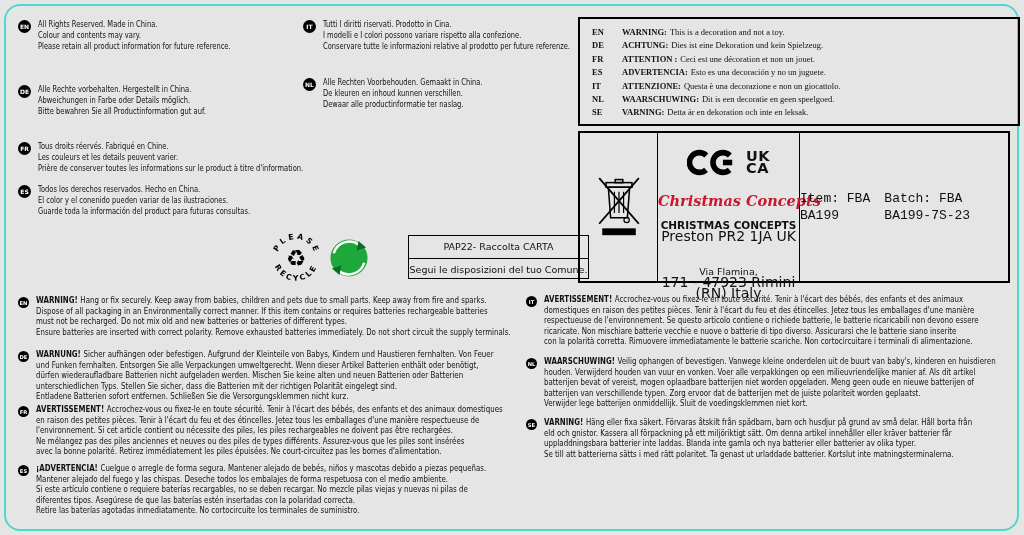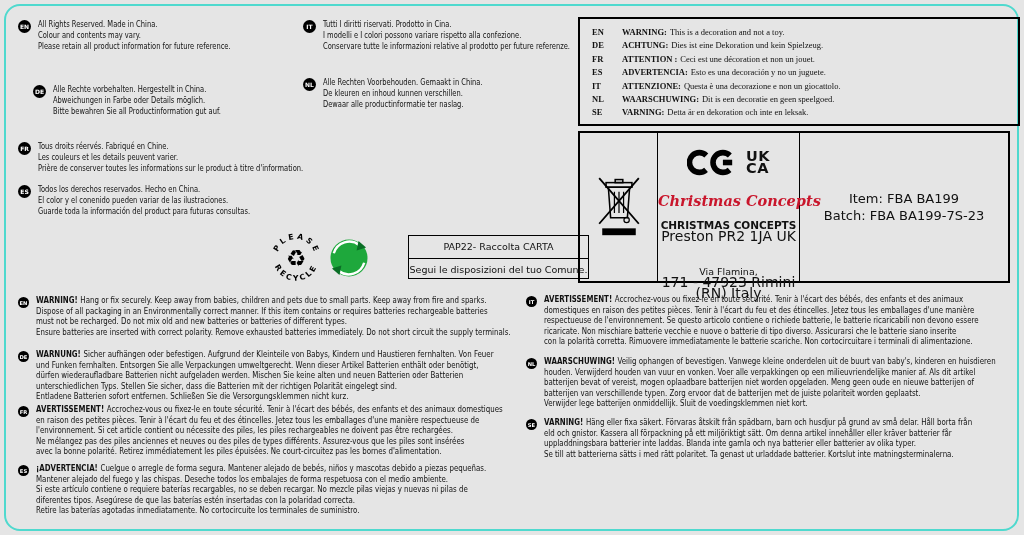--- a/index.html
+++ b/index.html
@@ -33,21 +33,21 @@
   .decor-row { font-size:8.5px; line-height:13.4px; white-space:nowrap; }
   .decor-code { display:inline-block; width:30px; font-weight:bold; }
   .decor-label { font-weight:bold; margin-right:3px; }
   
   .comp-box {
     position:absolute; left:578px; top:131px; width:432px; height:152px;
     border:2px solid #000; box-sizing:border-box; display:flex;
   }
   .comp-col1 { width:77px; border-right:1.5px solid #000; display:flex; align-items:center; justify-content:center; }
   .comp-col2 { width:142px; border-right:1.5px solid #000; text-align:center; padding-top:6px; box-sizing:border-box; }
-  .comp-col3 { flex:1; display:flex; flex-direction:column; align-items:center; justify-content:center; font-size:13px; line-height:17px; }
+  .comp-col3 { flex:1; display:flex; flex-direction:row; align-items:center; justify-content:center; font-size:13px; line-height:17px;font-family:Liberation Mono, monospace; }
   .ce-row { display:flex; align-items:center; justify-content:center; gap:7px; height:42px; margin-top:2px; }
   .ukca { font-weight:bold; font-size:14.5px; line-height:12.5px; letter-spacing:0.5px; text-align:left; }
   .brand-script {
     color:#C9162C; font-family:"DejaVu Serif","Liberation Serif",serif;
     font-weight:bold; font-style:italic; font-size:14.5px; margin-top:9px; white-space:nowrap;
   }
   .company { font-weight:bold; font-size:10.5px; margin-top:10px; }
   .addr  { font-size:14px; line-height:11px; }
   .addr2 { font-size:9.5px; line-height:11px; margin-top:24px; }
   
@@ -77,21 +77,21 @@
   <div class="frame"></div>
 
   <div class="notice" style="left:18px;top:19px">
     <span class="licon">EN</span>
     <div class="ntext">
       <div>All Rights Reserved. Made in China.</div>
       <div>Colour and contents may vary.</div>
       <div>Please retain all product information for future reference.</div>
     </div>
   </div>
-  <div class="notice" style="left:33px;top:84px">
+  <div class="notice" style="left:18px;top:84px">
     <span class="licon">DE</span>
     <div class="ntext">
       <div>Alle Rechte vorbehalten. Hergestellt in China.</div>
       <div>Abweichungen in Farbe oder Details möglich.</div>
       <div>Bitte bewahren Sie all Productinformation gut auf.</div>
     </div>
   </div>
   <div class="notice" style="left:18px;top:141px">
     <span class="licon">FR</span>
     <div class="ntext">

